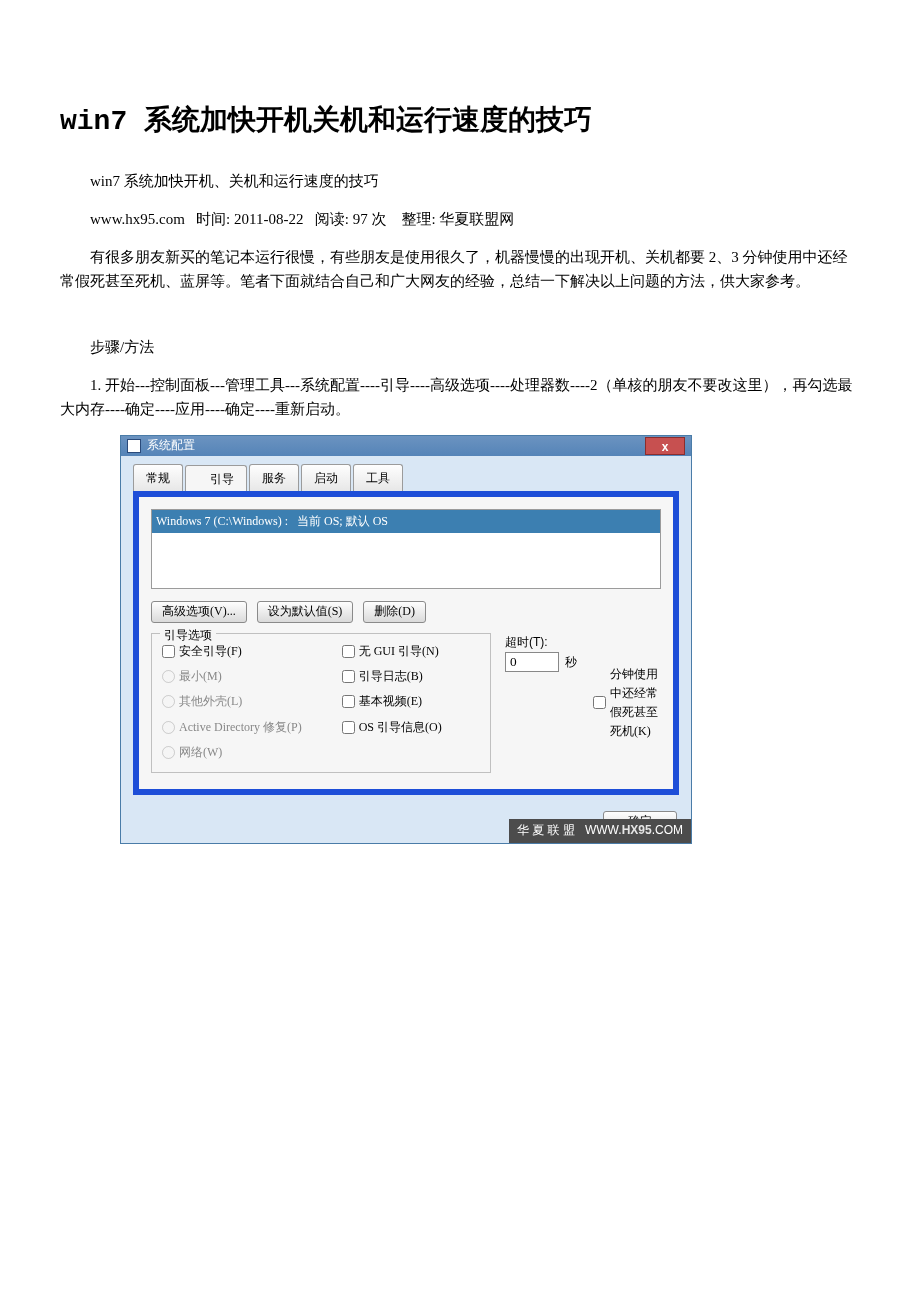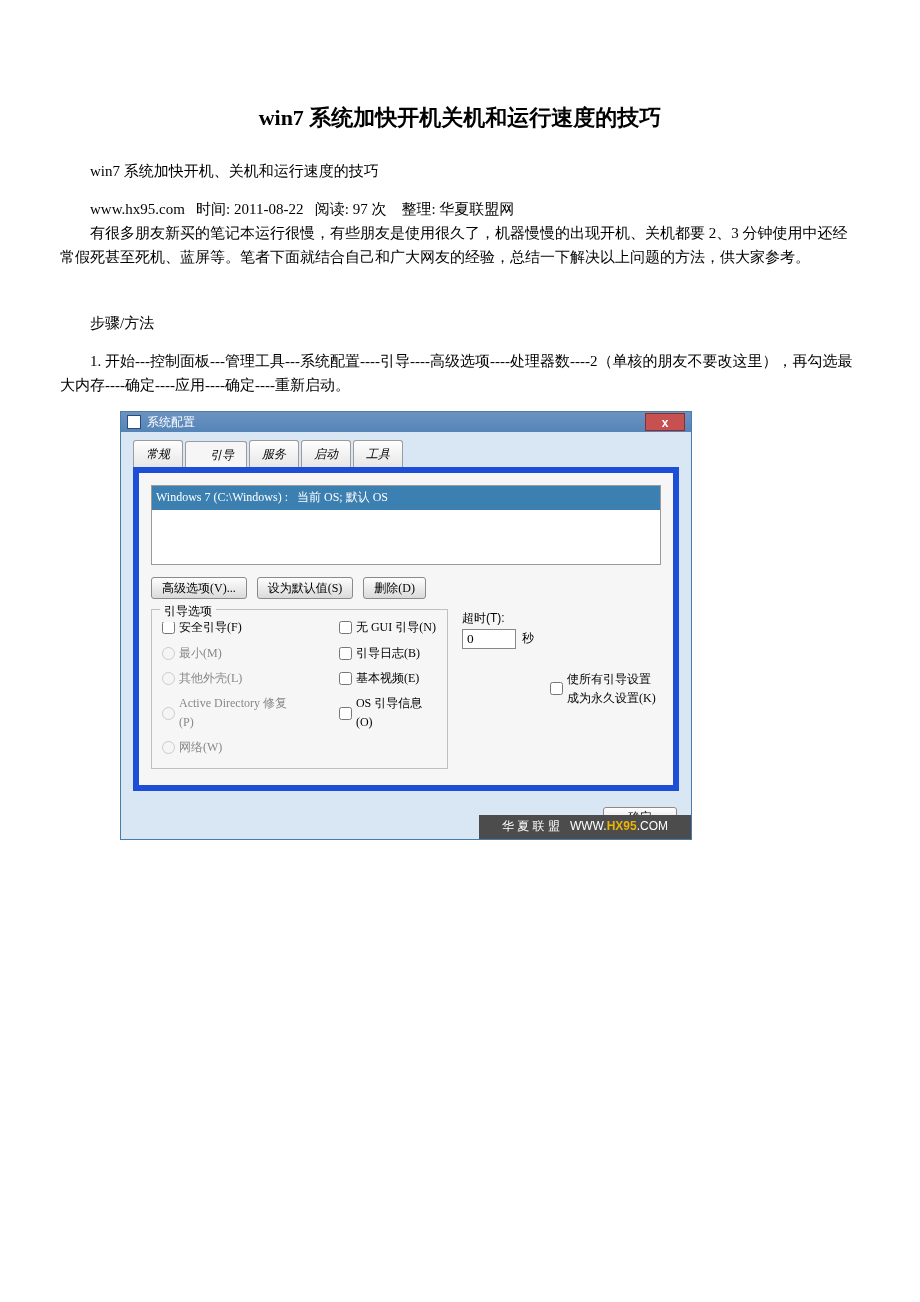--- a/index.html
+++ b/index.html
@@ -7,31 +7,31 @@
       font-family: "SimSun", "宋体", serif;
       background: #fff;
       width: 920px;
       margin: 0 auto;
       padding: 100px 60px 60px 60px;
       color: #000;
       font-size: 15px;
       line-height: 1.6;
     }
     h1 {
-      text-align: center;
-      font-size: 22px;
+      text-align: left;
+      font-size: 28px;
       font-weight: bold;
       margin-bottom: 24px;
-      font-family: Liberation Serif, serif;
+      font-family: Liberation Mono, monospace;
     }
     .para {
       margin-bottom: 14px;
       text-indent: 2em;
     }
-    .meta-line { text-indent: 2em; }
+    .meta-line { text-indent: 2em; margin-bottom: 14px; }
     .spacer-med { height: 28px; }
 
     
     .window {
       margin-left: 60px;
       width: 572px;
       border: 1px solid #4a7ca8;
       background: #d9e7f5;
       font-family: "Microsoft YaHei", "SimSun", sans-serif;
       font-size: 12px;
@@ -60,21 +60,20 @@
       text-align: center;
       line-height: 18px;
       font-weight: bold;
       border: 1px solid #8a2d2d;
       cursor: pointer;
     }
     .tabs {
       display: flex;
       gap: 2px;
       margin: 8px 0 0 12px;
-      font-style: italic;
     }
     .tab {
       padding: 4px 12px 3px 12px;
       border: 1px solid #9b9b9b;
       border-bottom: none;
       background: linear-gradient(#fefefe, #e7e7e7);
       border-radius: 3px 3px 0 0;
       cursor: pointer;
       font-family: "SimSun", serif;
     }
@@ -156,26 +155,26 @@
       position: relative;
     }
     .watermark-band {
       position: absolute;
       right: 0; bottom: 0;
       height: 24px;
       background: #4c4c4c;
       color: #fff;
       display: flex;
       align-items: center;
-      padding: 0 23px;
+      padding: 0 8px;
       font-family: sans-serif;
       font-size: 12px;
       gap: 10px;
     }
-    .watermark-band .hx { color: #eab308; font-weight: bold; }
+    .watermark-band .hx { color: #e5e5e5; font-weight: bold; }
     .bg-watermark {
       position: absolute;
       top: 130px; left: 40px;
       font-size: 46px;
       color: #e8e8e8;
       font-family: sans-serif;
       letter-spacing: 2px;
       pointer-events: none;
       z-index: 0;
     }
@@ -231,21 +230,21 @@
       </div>
     </div>
 
     <div class="mid-btn-row">
       <div class="btn3d">高级选项(V)...</div>
       <div class="btn3d">设为默认值(S)</div>
       <div class="btn3d">删除(D)</div>
     </div>
 
     <div class="lower-area">
-      <div class="group" style="width:297px;">
+      <div class="group" style="width:340px;">
         <span class="group-title">引导选项</span>
         <div class="row2">
           <div class="col">
             <label class="chk">
               <input type="checkbox" style="">
               <span>安全引导(F)</span>
             </label>
             <label class="rad disabled">
               <input type="radio" disabled="" style="">
               <span>最小(M)</span>
@@ -287,21 +286,21 @@
       <div class="right-col">
         <div>
           <div>超时(T):</div>
           <div class="timeout-row">
             <input class="tinput" value="0" style="">
             <span>秒</span>
           </div>
         </div>
         <label class="chk">
           <input type="checkbox" style="">
-          <span>使所有引导设置成为永久设置(K)</span>
+          <span>分钟使用中还经常假死甚至死机(K)</span>
         </label>
       </div>
     </div>
   </div>
 
   <div class="bottom-btns">
     <div class="btn3d" style="padding:2px 24px;">确定</div>
     <div class="watermark-band">
       <span>华 夏 联 盟</span>
       <span>

